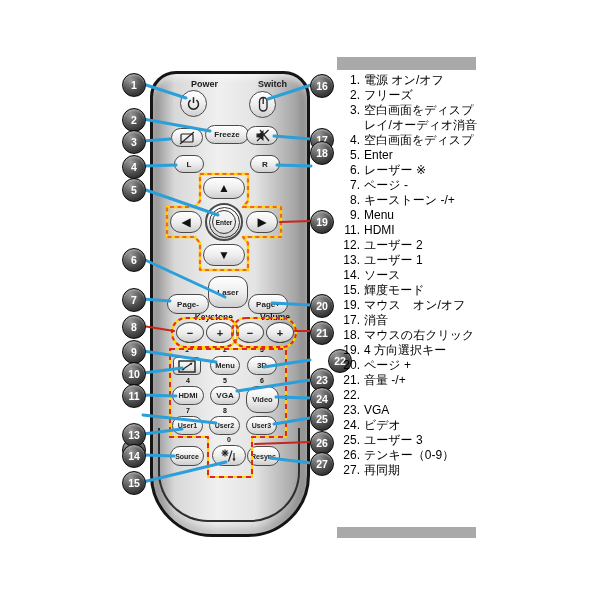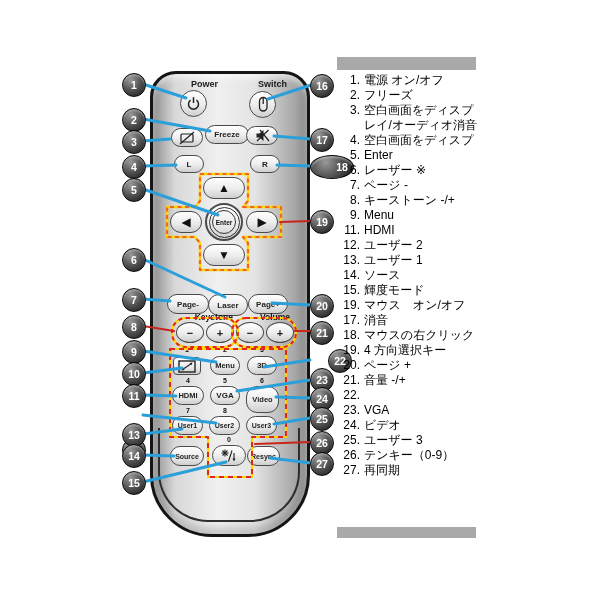--- a/index.html
+++ b/index.html
@@ -105,21 +105,21 @@
   <div class="btn" style="left:203px;top:244px;width:42px;height:22px;">
       <span class="arrow">▼</span>
     </div>
   <div class="btn round" style="left:205px;top:203px;width:38px;height:38px;border-width:2px;">
     <div class="enter-r1">
       <div class="enter-r2">Enter</div>
     </div>
   </div>
 
   <div class="btn" style="left:167px;top:294px;width:42px;height:20px;">Page-</div>
-  <div class="btn" style="left:208px;top:294px;width:40px;height:22px;">Laser</div>
+  <div class="btn" style="left:208px;top:276px;width:40px;height:32px;">Laser</div>
   <div class="btn" style="left:248px;top:294px;width:40px;height:20px;">Page+</div>
 
   <div class="rlabel" style="left:175px;top:312px;width:58px;font-size:8.5px;">Keystone</div>
   <div class="rlabel" style="left:234px;top:312px;width:56px;font-size:8.5px;">Volume</div>
   <div class="btn" style="left:176px;top:322px;width:28px;height:21px;border-radius:50%;font-size:11px;">−</div>
   <div class="btn" style="left:206px;top:322px;width:28px;height:21px;border-radius:50%;font-size:11px;">+</div>
   <div class="btn" style="left:236px;top:322px;width:28px;height:21px;border-radius:50%;font-size:11px;">−</div>
   <div class="btn" style="left:266px;top:322px;width:28px;height:21px;border-radius:50%;font-size:11px;">+</div>
 
   <div class="digit" style="left:177px;top:346px;">1</div>
@@ -224,21 +224,21 @@
   <div class="co" style="left:122px;top:340px;">9</div>
   <div class="co" style="left:122px;top:362px;">10</div>
   <div class="co" style="left:122px;top:384px;">11</div>
   <div class="co" style="left:122px;top:404px;margin-top:34px;">12</div>
   <div class="co" style="left:122px;top:423px;">13</div>
   <div class="co" style="left:122px;top:444px;">14</div>
   <div class="co" style="left:122px;top:471px;">15</div>
 
   <div class="co" style="left:310px;top:74px;">16</div>
   <div class="co" style="left:310px;top:128px;">17</div>
-  <div class="co" style="left:310px;top:155px;padding-left:20px;">18</div>
+  <div class="co" style="left:310px;top:141px;">18</div>
   <div class="co" style="left:310px;top:210px;">19</div>
   <div class="co" style="left:310px;top:294px;">20</div>
   <div class="co" style="left:310px;top:321px;">21</div>
   <div class="co" style="left:328px;top:349px;">22</div>
   <div class="co" style="left:310px;top:368px;">23</div>
   <div class="co" style="left:310px;top:387px;">24</div>
   <div class="co" style="left:310px;top:407px;">25</div>
   <div class="co" style="left:310px;top:431px;">26</div>
   <div class="co" style="left:310px;top:452px;">27</div>
 

